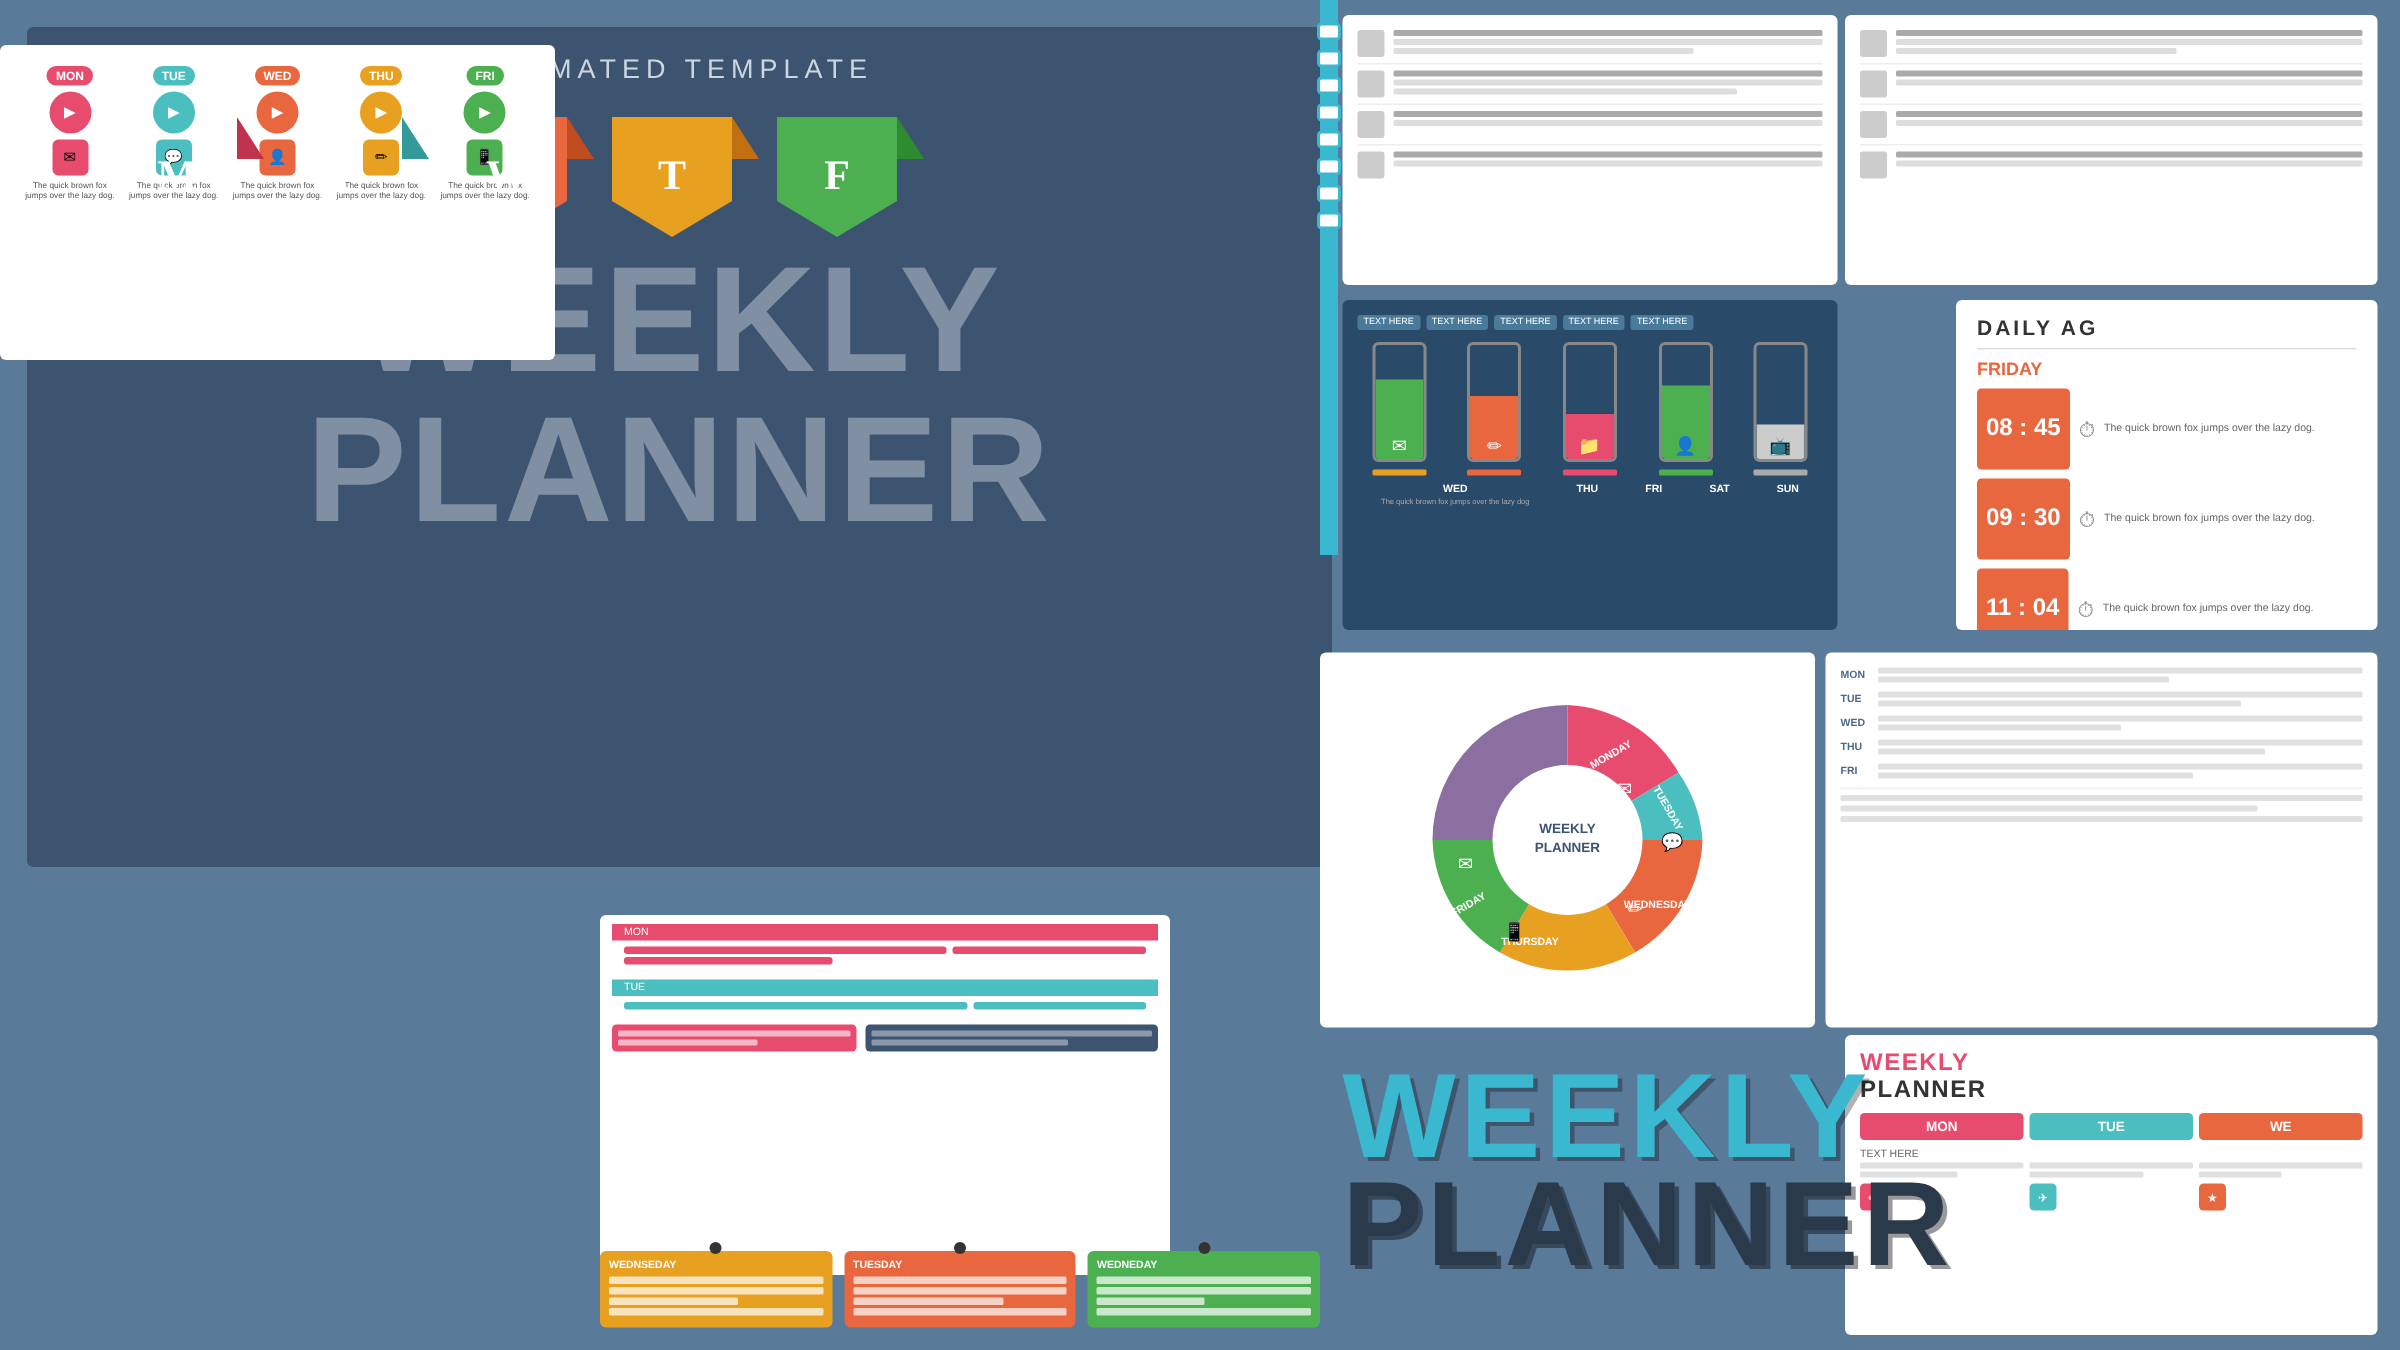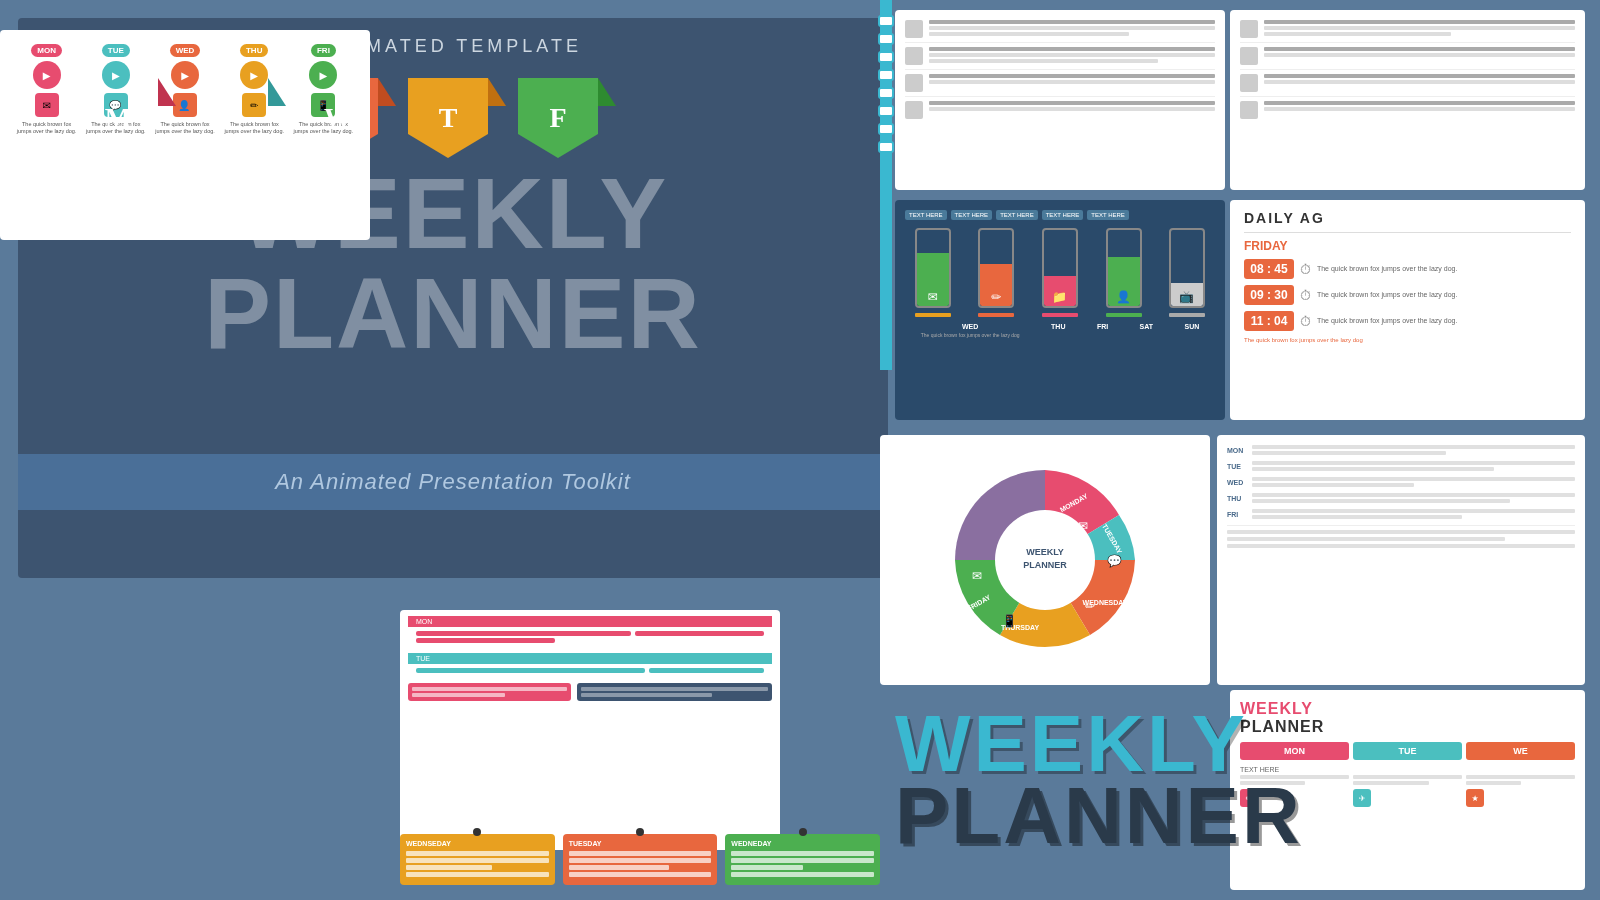--- a/index.html
+++ b/index.html
@@ -366,21 +366,21 @@
       text-align: center;
       color: white;
       position: absolute;
       bottom: 2px; left: 0; right: 0;
     }
 
     
     .slide-mr2 {
       position: absolute;
       top: 200px; right: 15px;
-      width: 355px;
+      width: 281px;
       height: 220px;
       background: white;
       border-radius: 4px;
       overflow: hidden;
       padding: 10px 14px;
     }
     .mr2-title {
       font-size: 14px;
       font-weight: 700;
       color: #333;
@@ -395,23 +395,23 @@
     }
     .mr2-time-row {
       display: flex;
       align-items: center;
       gap: 6px;
       margin-bottom: 6px;
     }
     .mr2-time-badge {
       background: #e8673e;
       color: white;
-      font-size: 12px;
+      font-size: 16px;
       font-weight: 700;
-      padding: 3px 6px;
+      padding: 18px 6px;
       border-radius: 3px;
       min-width: 50px;
       text-align: center;
     }
     .mr2-clock-icon {
       color: #888;
       font-size: 14px;
     }
     .mr2-time-text {
       font-size: 7px;
@@ -569,23 +569,20 @@
       <div class="tab-corner"></div>
       <span>F</span>
     </div>
   </div>
 
   <div class="main-title-area">
     <div class="main-title-weekly">WEEKLY</div>
     <div class="main-title-planner">PLANNER</div>
   </div>
 
-  <div class="blue-banner">
-    <div class="blue-banner-text">An Animated Presentation Toolkit</div>
-  </div>
 </div>
 
 <div class="teal-accent"></div>
 
 <div class="scroll-rings">
   <div class="scroll-ring"></div>
   <div class="scroll-ring"></div>
   <div class="scroll-ring"></div>
   <div class="scroll-ring"></div>
   <div class="scroll-ring"></div>

